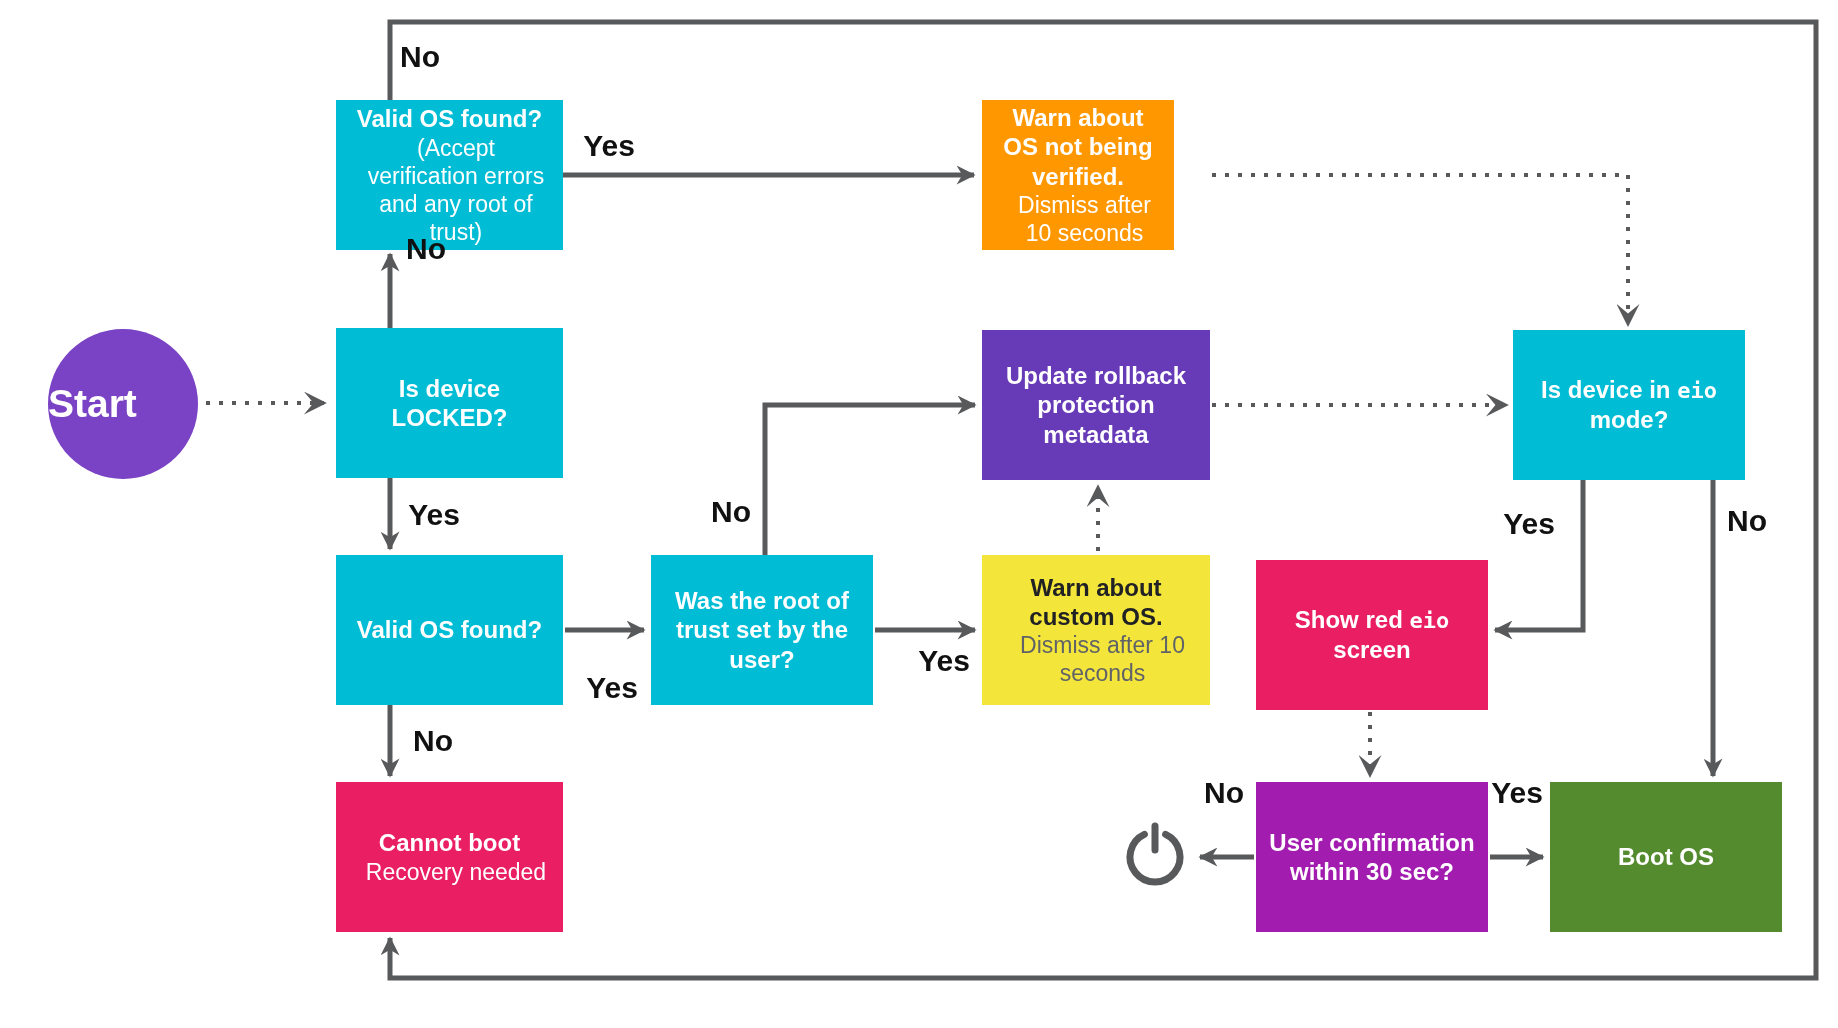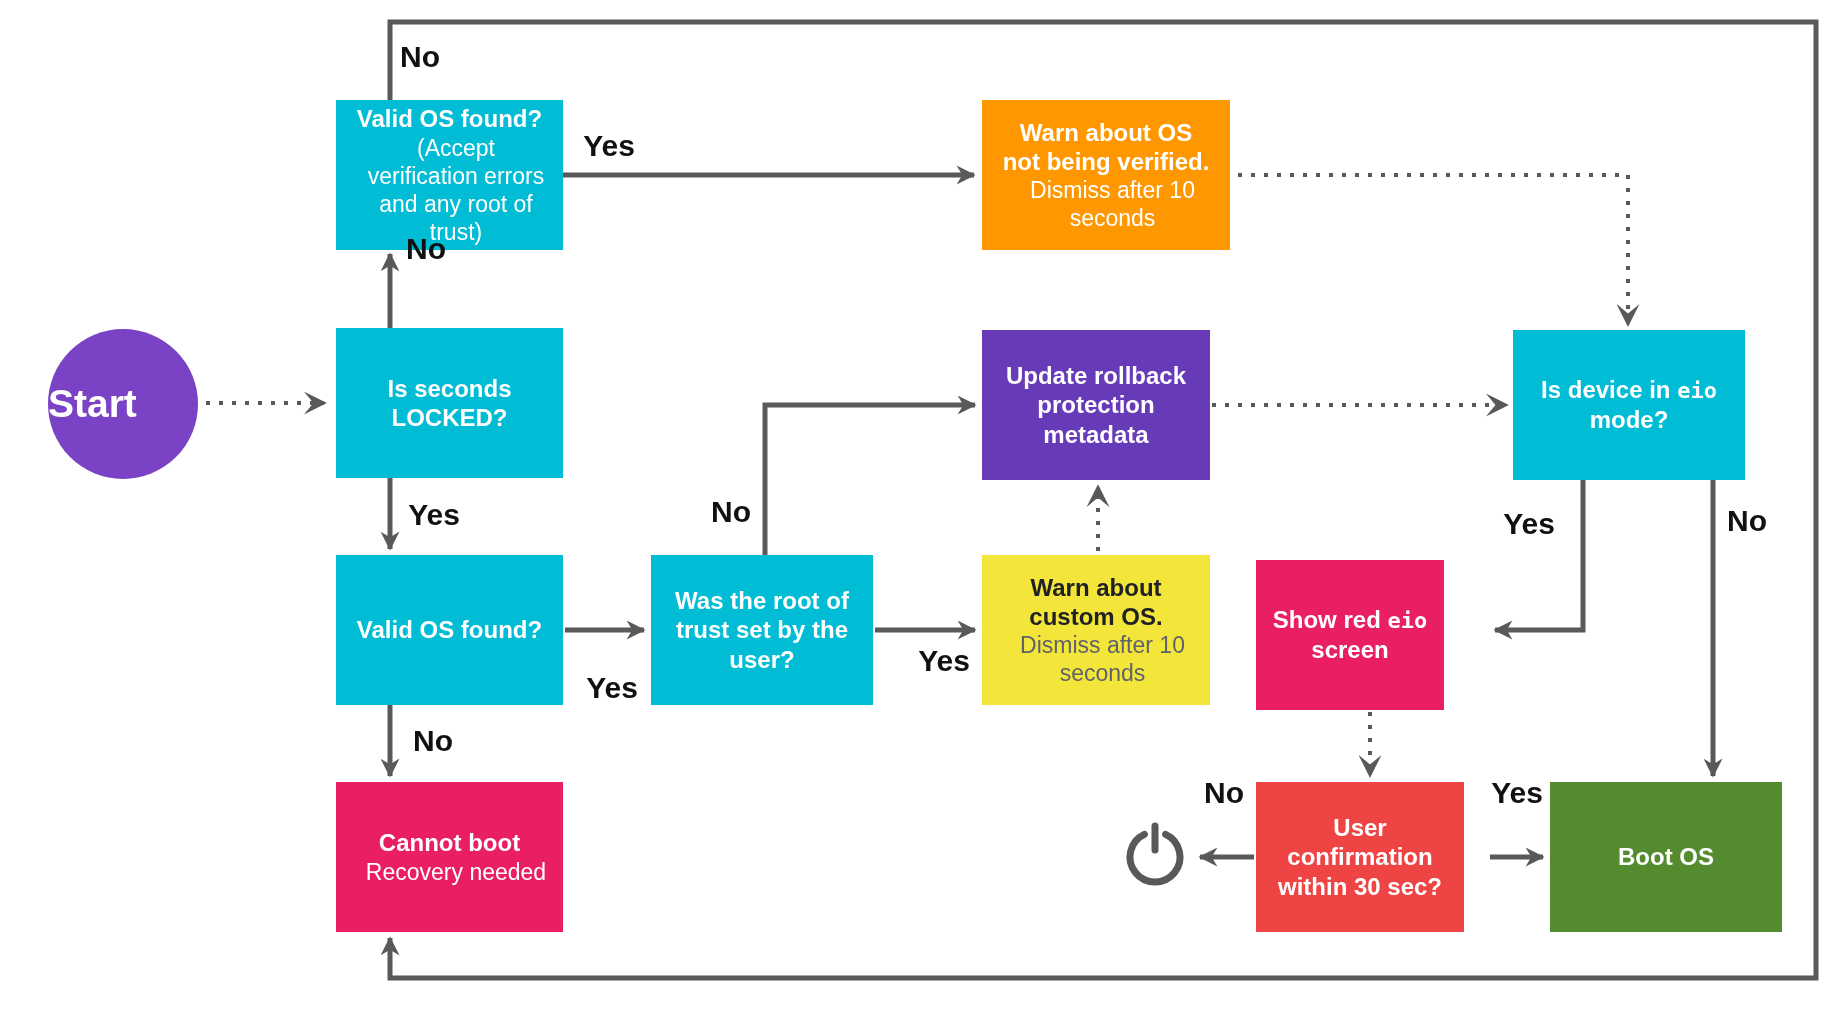--- a/index.html
+++ b/index.html
@@ -94,27 +94,27 @@
 
   <div id="start-circle" style="background-color: rgb(122, 66, 196);">
     <span>Start</span>
   </div>
 
   <div class="node" style="left: 336px; top: 100px; width: 227px; height: 150px; background-color: rgb(0, 188, 212);">
     <div class="title">Valid OS found?</div>
     <div class="subtitle">(Accept verification errors and any root of trust)</div>
   </div>
 
-  <div class="node" style="left: 982px; top: 100px; width: 248px; height: 150px; padding: 0 18px; background-color: rgb(255, 152, 0);">
+  <div class="node" style="left: 982px; top: 100px; width: 192px; height: 150px; padding: 0 18px; background-color: rgb(255, 152, 0);">
     <div class="title">Warn about OS not being verified.</div>
     <div class="subtitle">Dismiss after 10 seconds</div>
   </div>
 
   <div class="node" style="left: 336px; top: 328px; width: 227px; height: 150px; background-color: rgb(0, 188, 212);">
-    <div class="title">Is seconds LOCKED?</div>
+    <div class="title">Is device LOCKED?</div>
   </div>
 
   <div class="node" style="left: 982px; top: 330px; width: 228px; height: 150px; background-color: rgb(103, 58, 183);">
     <div class="title">Update rollback protection metadata</div>
   </div>
 
   <div class="node" style="left: 1513px; top: 330px; width: 232px; height: 150px; background-color: rgb(0, 188, 212);">
     <div class="title"><span>Is device in </span><span class="mono">eio</span><span> mode?</span></div>
   </div>
 
@@ -124,30 +124,30 @@
 
   <div class="node" style="left: 651px; top: 555px; width: 222px; height: 150px; background-color: rgb(0, 188, 212);">
     <div class="title">Was the root of trust set by the user?</div>
   </div>
 
   <div class="node" style="left: 982px; top: 555px; width: 228px; height: 150px; background-color: rgb(244, 229, 59);">
     <div class="title dark-title">Warn about custom OS.</div>
     <div class="subtitle dark-sub">Dismiss after 10 seconds</div>
   </div>
 
-  <div class="node" style="left: 1256px; top: 560px; width: 188px; height: 150px; background-color: rgb(233, 30, 99);">
+  <div class="node" style="left: 1256px; top: 560px; width: 232px; height: 150px; background-color: rgb(233, 30, 99);">
     <div class="title"><span>Show red </span><span class="mono">eio</span><span> screen</span></div>
   </div>
 
   <div class="node" style="left: 336px; top: 782px; width: 227px; height: 150px; background-color: rgb(233, 30, 99); text-align: right;">
     <div class="title">Cannot boot</div>
     <div class="subtitle">Recovery needed</div>
   </div>
 
-  <div class="node" style="left: 1256px; top: 782px; width: 208px; height: 150px; background-color: #ef4444;">
+  <div class="node" style="left: 1256px; top: 782px; width: 232px; height: 150px; background-color: #a21caf;">
     <div class="title">User confirmation within 30 sec?</div>
   </div>
 
   <div class="node" style="left: 1550px; top: 782px; width: 232px; height: 150px; background-color: rgb(85, 139, 47);">
     <div class="title">Boot OS</div>
   </div>
 
   <div class="elabel" style="left:420px;top:57px">No</div>
   <div class="elabel" style="left:426px;top:249px">No</div>
   <div class="elabel" style="left:609px;top:146px">Yes</div>

